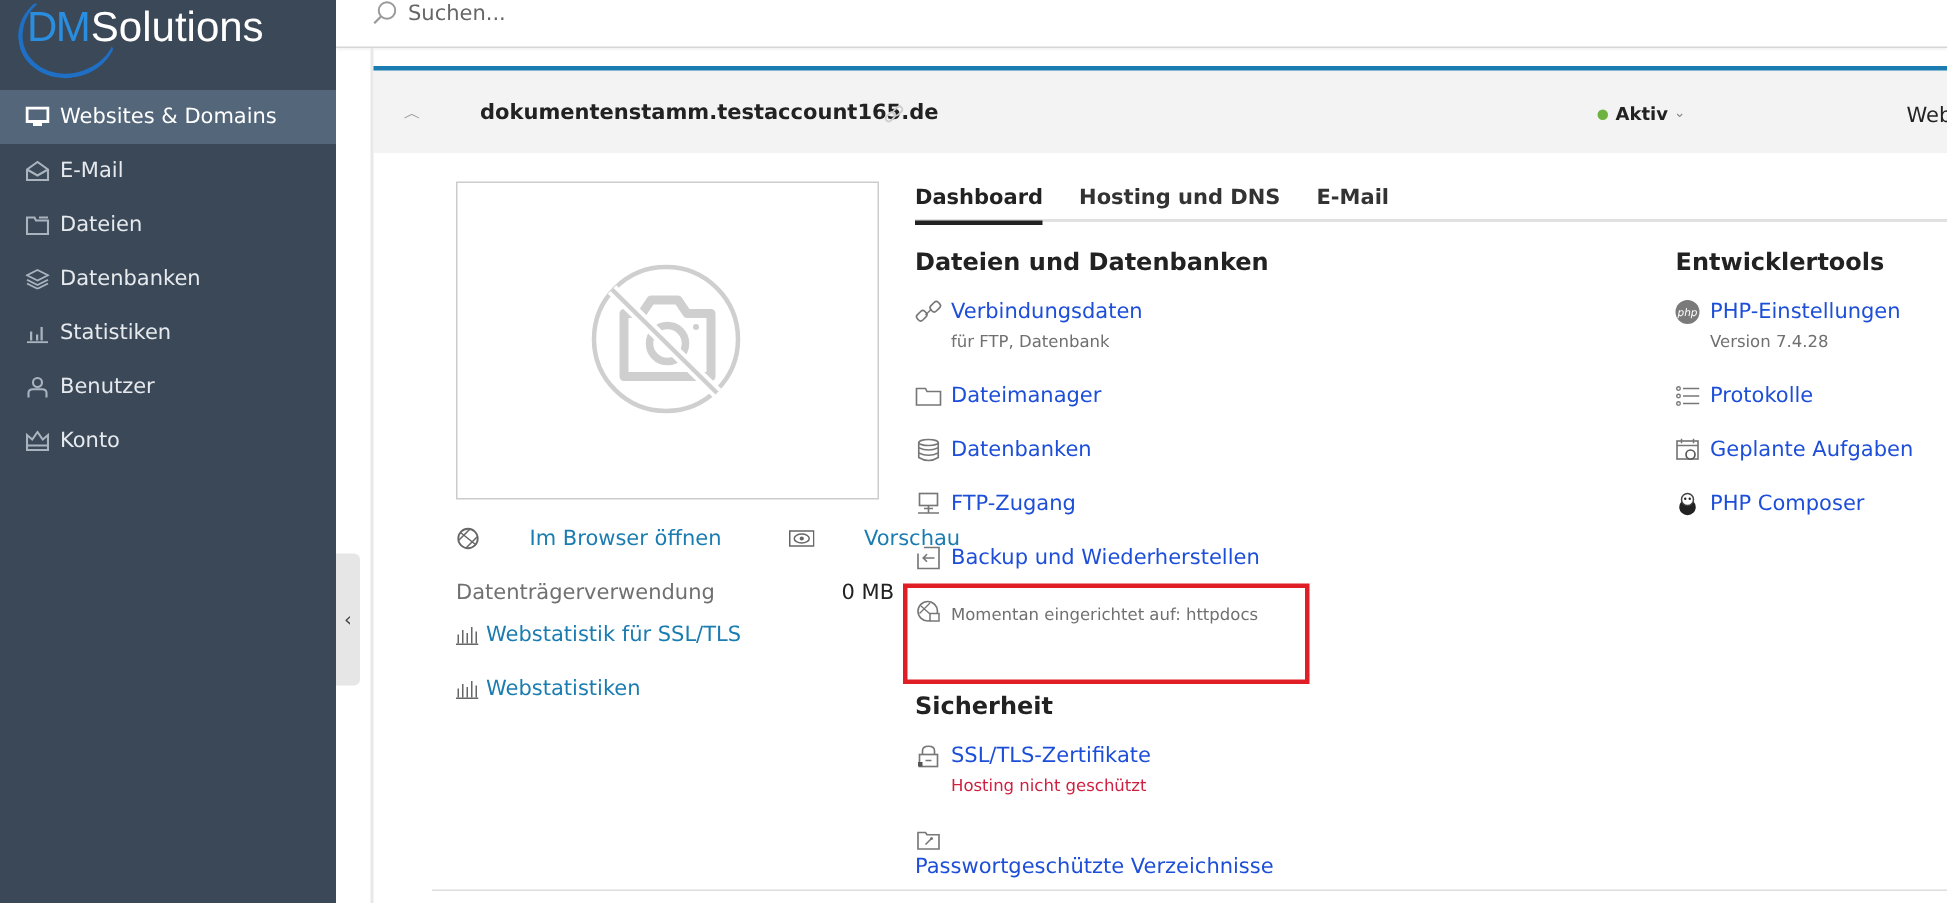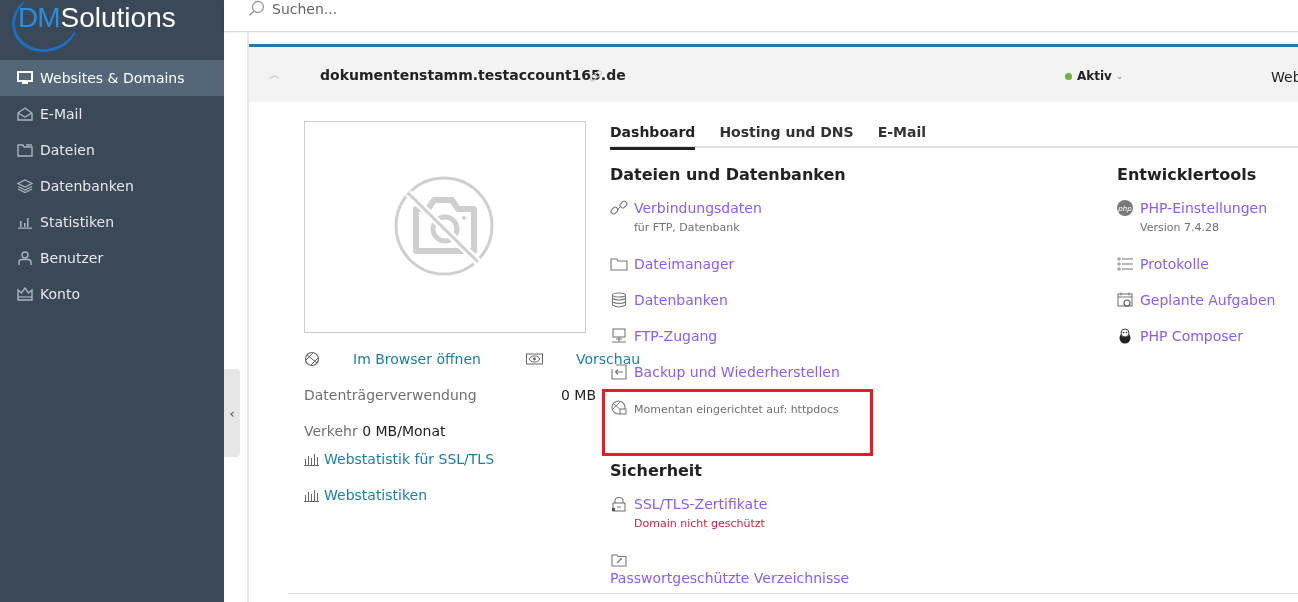--- a/index.html
+++ b/index.html
@@ -40,21 +40,21 @@
   .lnk { color: #1a7cb0; cursor: pointer; }
   .muted { color: #707070; }
   .val { color: #222; }
   .tabs { position: absolute; left: 361px; top: 80px; width: 688px; height: 24px; border-bottom: 2px solid #e1e1e1; display: flex; }
   .tab { font-size: 14px; font-weight: bold; color: #333; margin-right: 24px; height: 24px; cursor: pointer; position: relative; }
   .tab.active { color: #222; }
   .tab.active::after { content: ""; position: absolute; left: 0; right: 0; bottom: -2px; height: 3px; background: #222; }
   .section-title { position: absolute; font-size: 16px; font-weight: bold; color: #222; }
   .tool { position: absolute; display: flex; align-items: flex-start; }
   .tool .ti { width: 18px; height: 18px; margin-right: 6px; display: flex; align-items: center; justify-content: center; }
-  .tool .tl { font-size: 14px; color: #8b5cf6; cursor: pointer; line-height: 18px; }
+  .tool .tl { font-size: 14px; color: #1d4ed8; cursor: pointer; line-height: 18px; }
   .tool .sub { font-size: 11px; color: #707070; margin-top: 4px; }
   .tool .sub.red { color: #d02040; }
   .highlight-box { position: absolute; left: 602px; top: 389px; width: 271px; height: 67px; border: 3px solid #e01e25; }
   .bottom-rule { position: absolute; left: 288px; top: 593px; width: 1010px; height: 1px; background: #ddd; }
 </style>
 </head>
 <body>
 
 <div class="sidebar">
   <div class="logo">
@@ -185,23 +185,20 @@
             <rect x="0.5" y="1" width="16" height="10" fill="none" stroke="#666" stroke-width="1"></rect>
             <ellipse cx="8.5" cy="6" rx="5" ry="3" fill="none" stroke="#666" stroke-width="1"></ellipse>
             <circle cx="8.5" cy="6" r="1.4" fill="#666"></circle>
           </svg>
         </span>
       <span class="lnk">Vorschau</span>
     </div>
     <div class="row" style="margin-top:14px;height:22px;gap:40px;">
       <span class="muted">Datenträgerverwendung</span>&nbsp;<span class="val">0 MB</span>
     </div>
-    <div class="row" style="margin-top:14px;height:22px;">
-      <span class="muted">Verkehr</span>&nbsp;<span class="val">0 MB/Monat</span>
-    </div>
     <div class="row" style="margin-top:6px;height:22px;">
       <span style="margin-right:5px;display:flex;">
           <svg width="15" height="14" viewBox="0 0 15 14">
             <rect x="1" y="7" width="1" height="6" fill="#666"></rect>
             <rect x="4" y="4" width="1" height="9" fill="#666"></rect>
             <rect x="7" y="6" width="1" height="7" fill="#666"></rect>
             <rect x="10" y="2" width="1" height="11" fill="#666"></rect>
             <rect x="13" y="5" width="1" height="8" fill="#666"></rect>
             <rect x="0" y="13" width="15" height="1" fill="#666"></rect>
           </svg>
@@ -307,21 +304,21 @@
   <span class="ti">
       <svg width="16" height="16" viewBox="0 0 16 16">
         <path d="M4 7 V4.5 Q4 1.5 8 1.5 Q12 1.5 12 4.5 V7" fill="none" stroke="#777" stroke-width="1.1"></path>
         <rect x="2" y="7" width="12" height="8" fill="none" stroke="#777" stroke-width="1.1"></rect>
         <path d="M6 11 H10" stroke="#777" stroke-width="1"></path>
         <rect x="1" y="12" width="3" height="3" fill="#555"></rect>
       </svg>
     </span>
   <div>
       <div class="tl">SSL/TLS-Zertifikate</div>
-      <div class="sub red">Domain nicht geschützt</div>
+      <div class="sub red">Hosting nicht geschützt</div>
     </div>
 </div>
 
 <div class="tool" style="left:610px;top:551px;flex-direction:column;">
   <span class="ti">
       <svg width="16" height="14" viewBox="0 0 16 14">
         <path d="M1 2 H6 L7 3.5 H15 V13 H1 Z" fill="none" stroke="#777" stroke-width="1.1"></path>
         <path d="M6 10 L10 6" stroke="#777" stroke-width="1.1"></path>
         <circle cx="10" cy="6" r="1" fill="#777"></circle>
       </svg>

